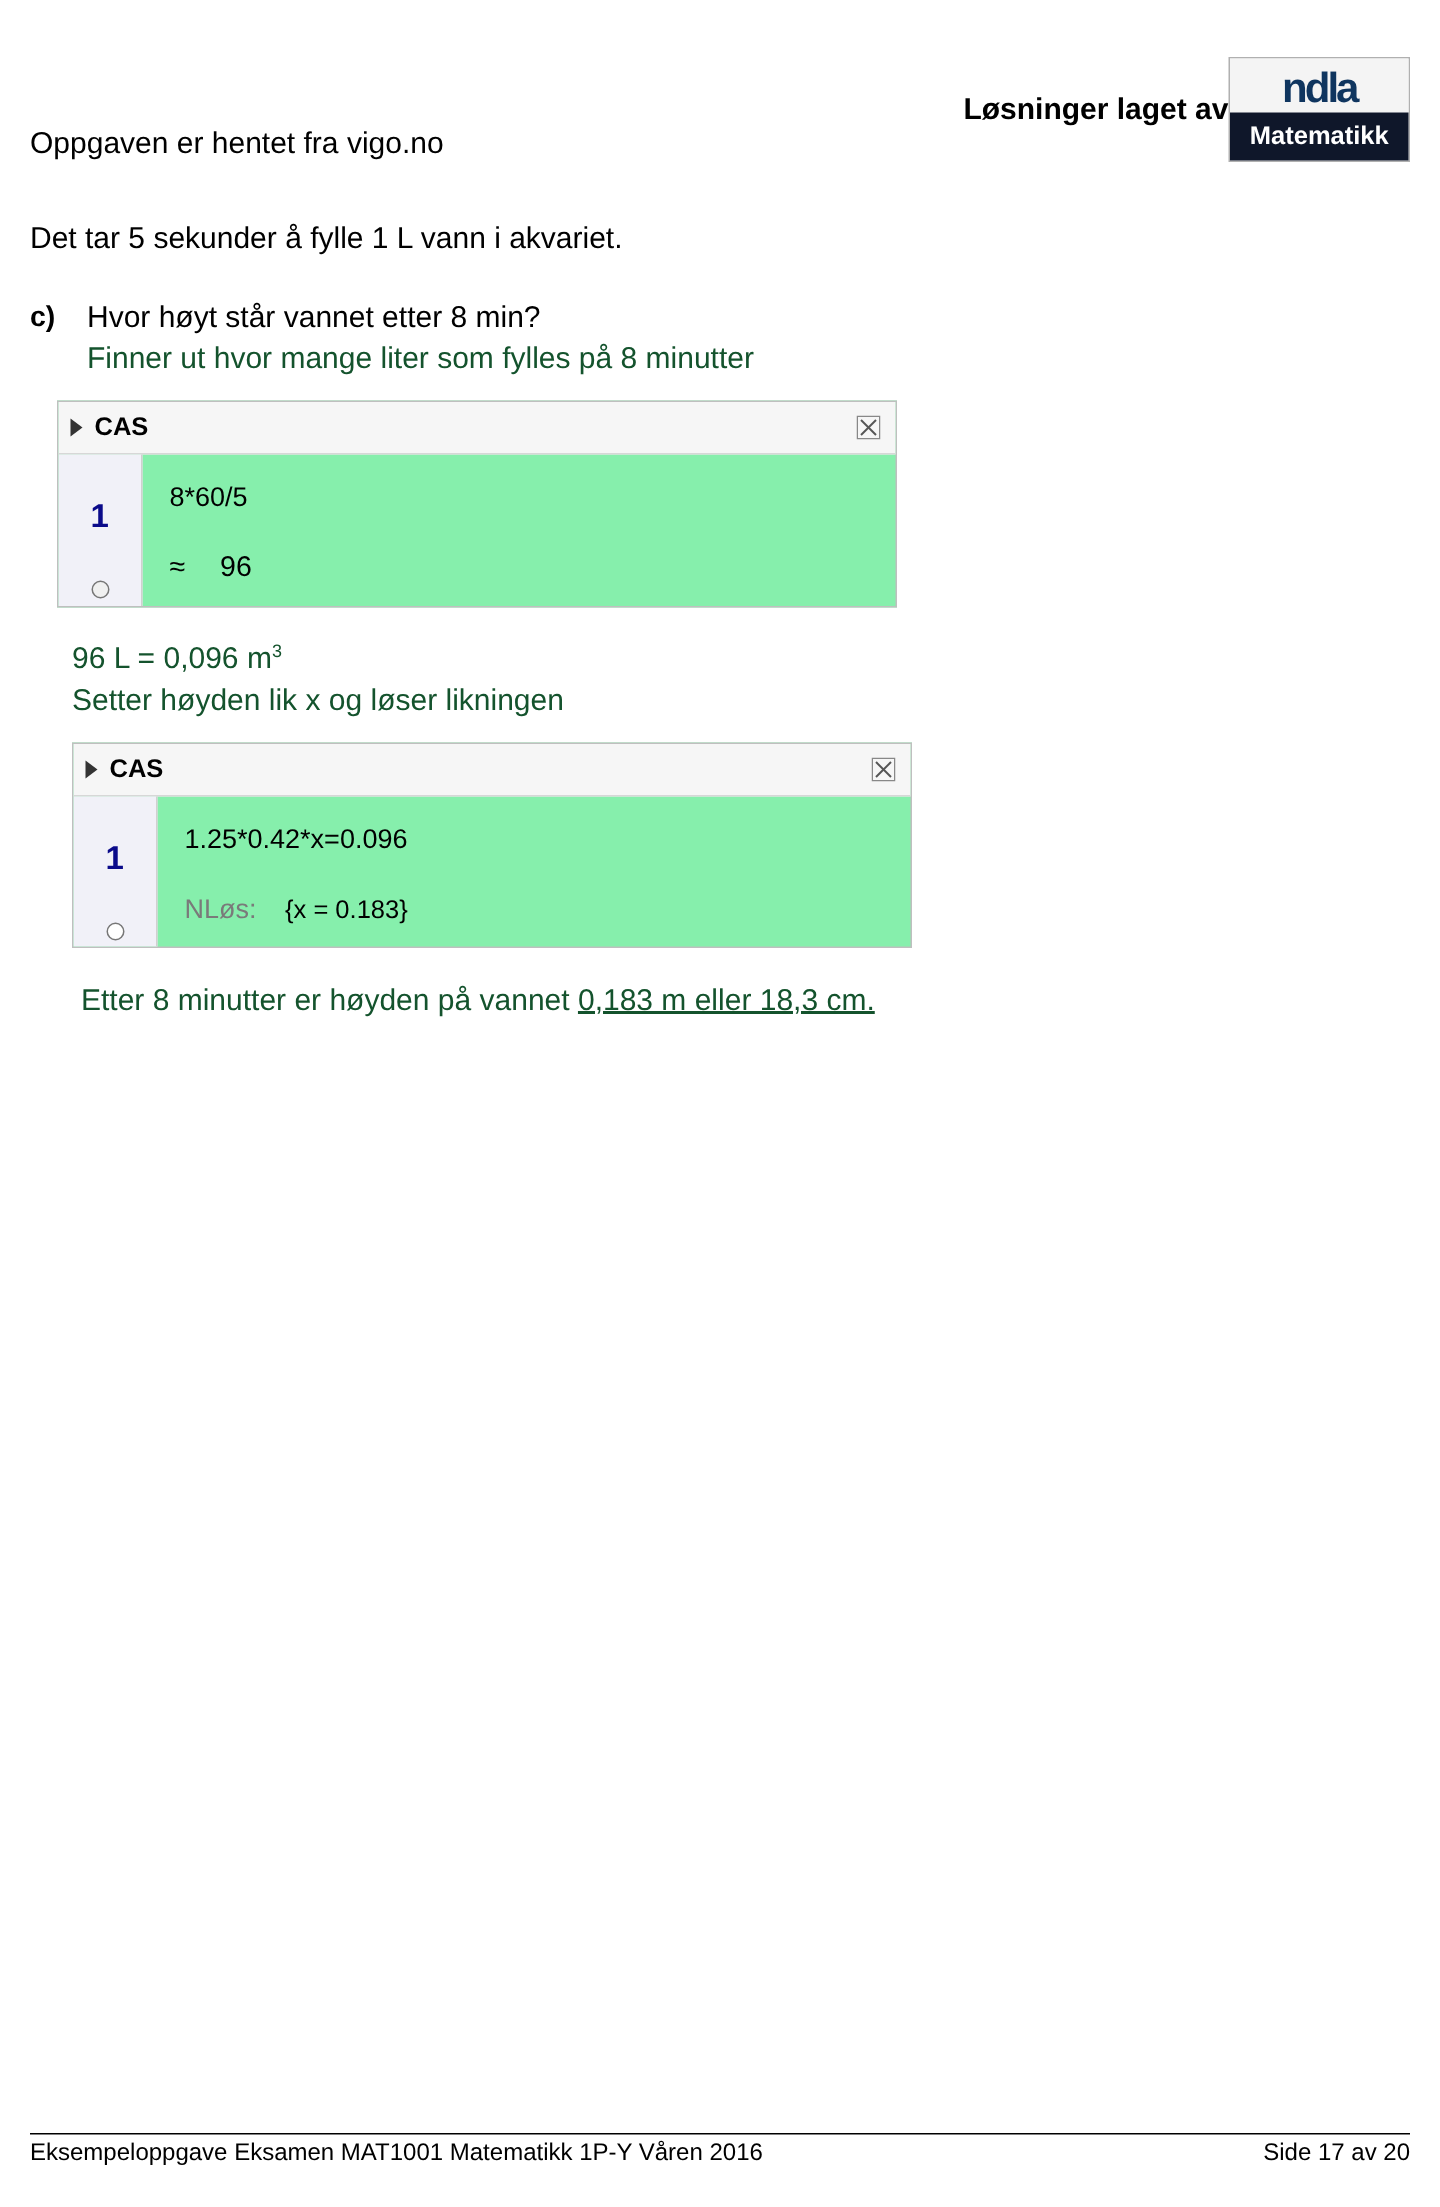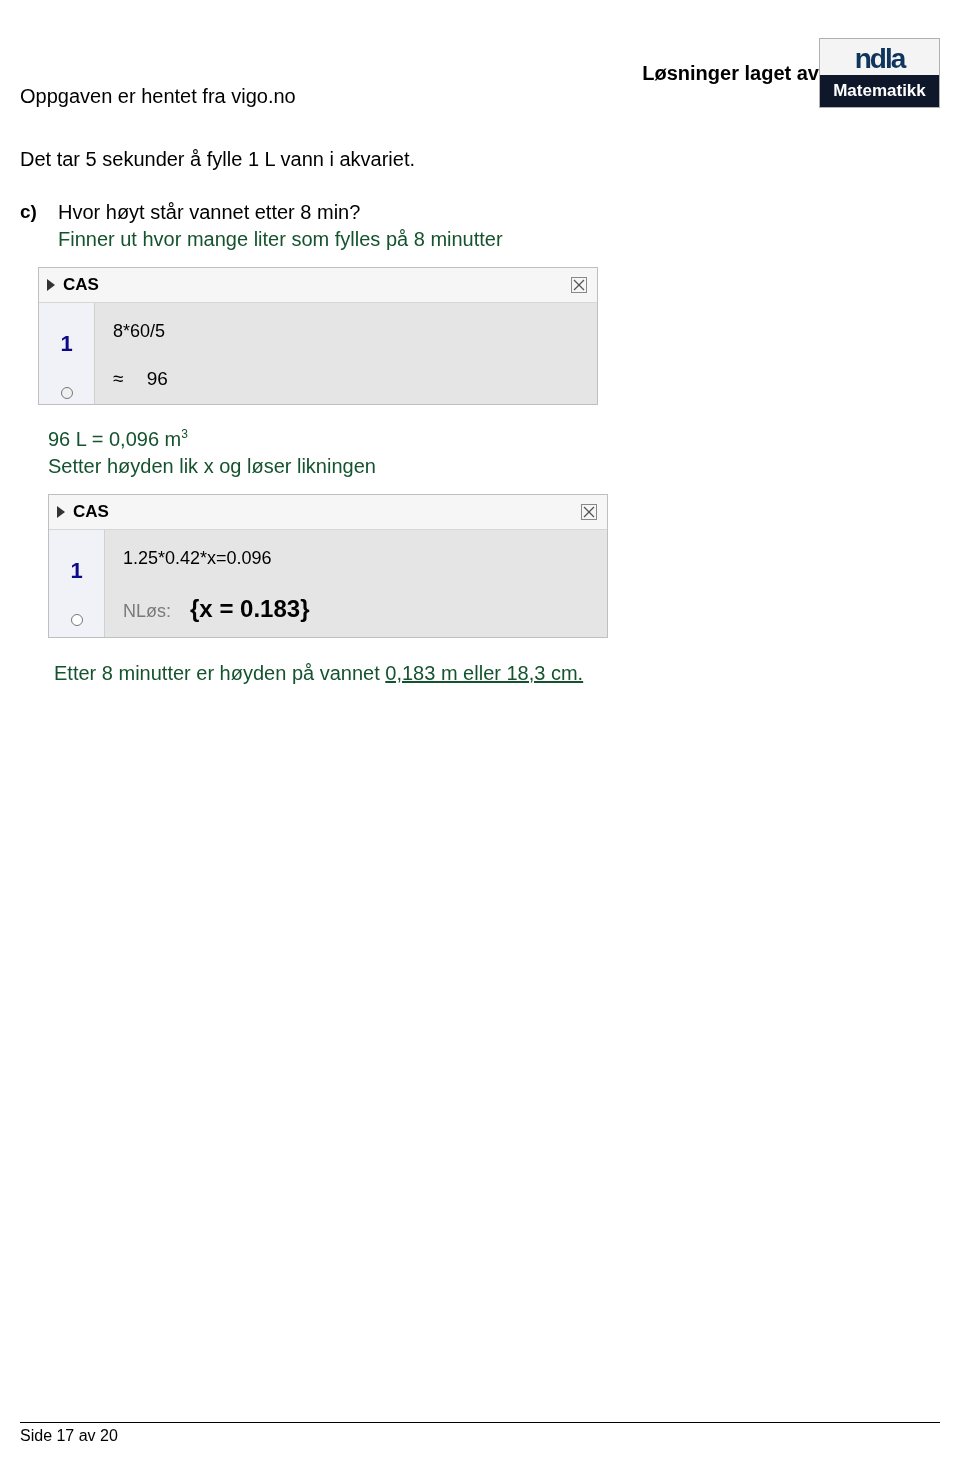--- a/index.html
+++ b/index.html
@@ -59,21 +59,21 @@
   .part-row { display: flex; gap: 14px; }
   .part-label { font-weight: bold; font-size: 19px; min-width: 24px; }
   .part-q { font-size: 20px; }
   .blue { color: #14532d; }
   .solution-line { font-size: 20px; margin-left: 38px; margin-top: 4px; }
   .cas-block {
     margin: 16px 0 22px 18px;
     border: 1px solid #bfbfbf;
     width: 560px;
     font-size: 16px;
-    background: #e5e5e5;
+    background: #86efac;
   }
   .cas-head {
     background: #f6f6f6;
     border-bottom: 1px solid #d7d7d7;
     display: flex;
     align-items: center;
     justify-content: space-between;
     padding: 7px 10px 7px 8px;
   }
   .cas-head-left { display: flex; align-items: center; gap: 8px; font-weight: bold; font-size: 17px; }
@@ -92,21 +92,21 @@
   }
   .cas-idx .num { font-size: 22px; font-weight: bold; color: #0a0a8a; }
   .cas-idx .dot { margin-top: 30px; width: 12px; height: 12px; border: 1px solid #777; border-radius: 50%; background: #f0f0f0; }
   .cas-main { flex: 1; padding: 18px 18px 14px 18px; }
   .cas-main .input-line { font-size: 18px; margin-bottom: 26px; }
   .cas-main .approx { font-size: 19px; }
   .cas-main .approx-sym { display:inline-block; margin-right: 18px; }
   .cas-main .result-bold { font-weight: normal; }
   .cas-main .nlos-line { font-size: 18px; }
   .nlos-label { color: #7a7a7a; margin-right: 14px; }
-  .brace-res { font-weight: bold; font-size: 24px; margin-top: 37px; }
+  .brace-res { font-weight: normal; font-size: 17px; margin-top: 37px; }
   .eq-line { font-size: 20px; margin-left: 28px; margin-top: 8px; }
   .sup3 { font-size: 12px; vertical-align: super; }
   .final { font-size: 20px; margin-left: 34px; margin-top: 24px; }
   .final .ud { text-decoration: underline; }
   .footer {
     position: absolute;
     bottom: 26px;
     left: 20px; right: 20px;
     border-top: 1px solid #000;
     padding-top: 4px;
@@ -202,15 +202,16 @@
         </div>
       </div>
     </div>
 
     <div class="final blue">
       <span>Etter 8 minutter er høyden på vannet </span><span class="ud">0,183 m eller 18,3 cm.</span>
     </div>
   </div>
 
   <div class="footer">
+    <span>Eksempeloppgave Eksamen MAT1001 Matematikk 1P-Y Våren 2016</span>
     <span>Side 17 av 20</span>
   </div>
 </div>
 
 </body></html>

